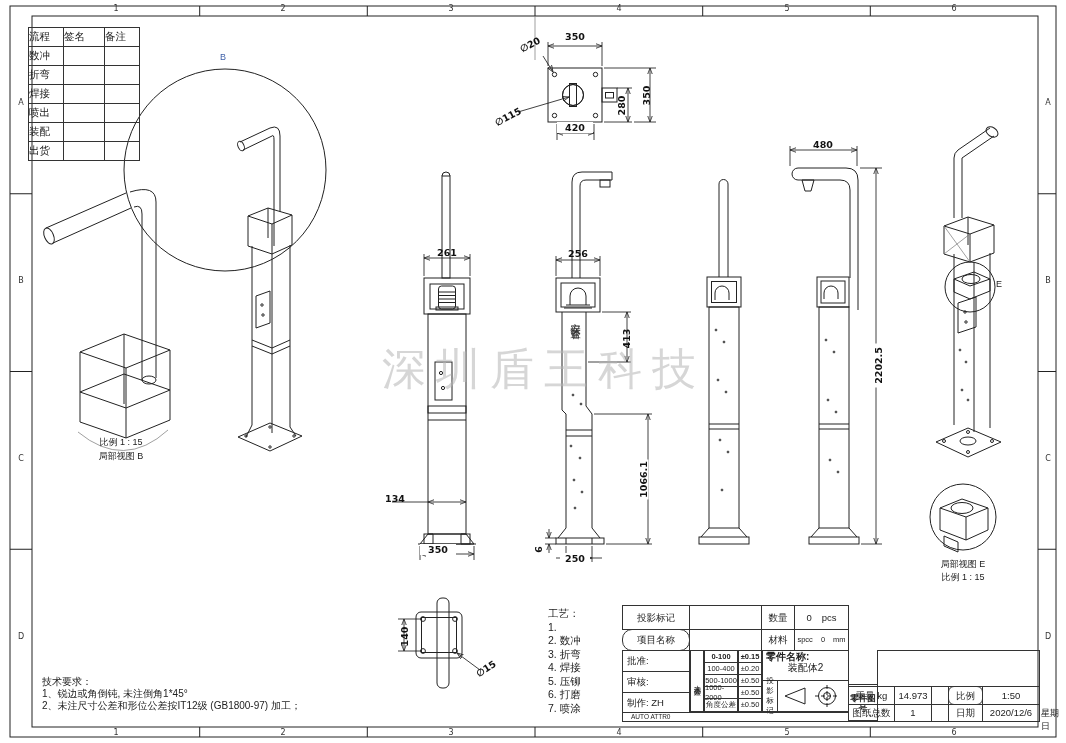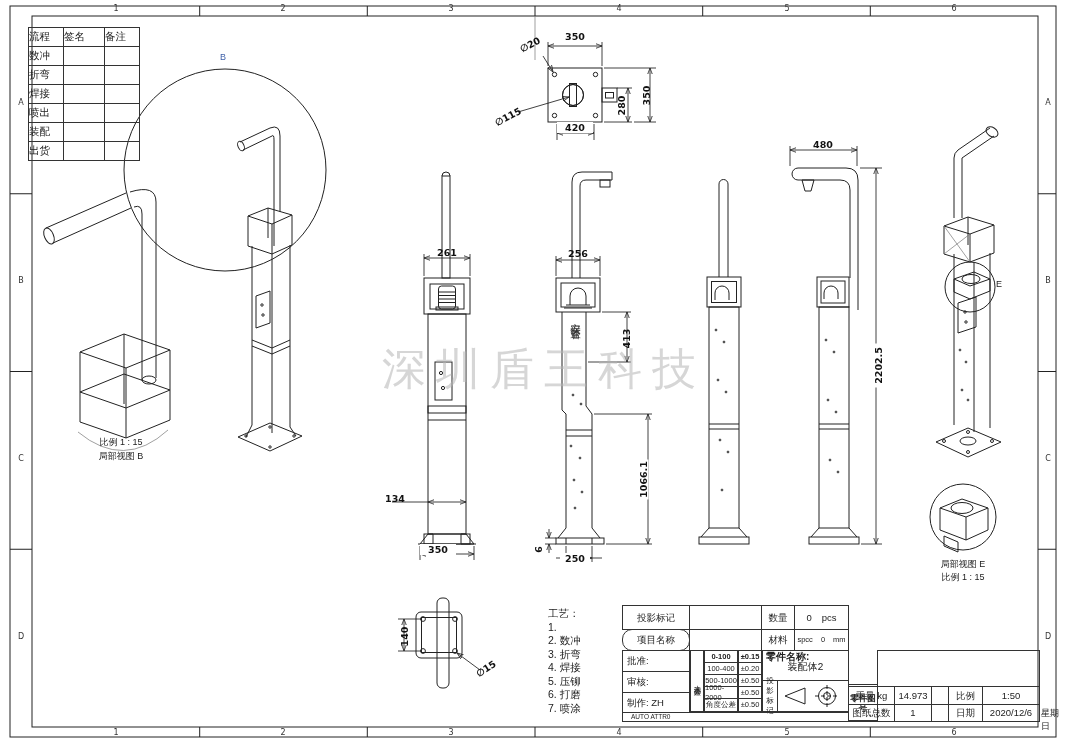--- a/index.html
+++ b/index.html
@@ -432,20 +432,25 @@
 <div class="lbl" style="left:471px;top:663px;width:30px;transform:rotate(-33deg);">∅15</div>
 
 <div class="cap" style="left:216px;top:52px;width:14px;color:#3d5fa8;">B</div>
 <div class="cap" style="left:993px;top:279px;width:12px;">E</div>
 <div class="cap" style="left:86px;top:424px;width:70px;margin-top:26px;">局部视图 B</div>
 <div class="cap" style="left:86px;top:436px;width:70px;">比例 1 : 15</div>
 <div class="cap" style="left:928px;top:558px;width:70px;">局部视图 E</div>
 <div class="cap" style="left:928px;top:571px;width:70px;">比例 1 : 15</div>
 <div class="beacon-txt">安保监管</div>
 
+<div class="notes">
+  <div>技术要求：</div>
+  <div>1、锐边或角倒钝, 未注倒角1*45°</div>
+  <div>2、未注尺寸公差和形位公差按IT12级 (GB1800-97) 加工；</div>
+</div>
 
 <div class="plist">
   <div>工艺：</div>
   <div>1.</div>
   <div>2. 数冲</div>
   <div>3. 折弯</div>
   <div>4. 焊接</div>
   <div>5. 压铆</div>
   <div>6. 打磨</div>
   <div>7. 喷涂</div>
@@ -475,39 +480,39 @@
 <div class="tb small" style="left:704px;top:662px;width:34px;height:13px;">100-400</div>
 <div class="tb small" style="left:738px;top:662px;width:24px;height:13px;">±0.20</div>
 <div class="tb small" style="left:704px;top:674px;width:34px;height:13px;">500-1000</div>
 <div class="tb small" style="left:738px;top:674px;width:24px;height:13px;">±0.50</div>
 <div class="tb small" style="left:704px;top:686px;width:34px;height:13px;">1000-2000</div>
 <div class="tb small" style="left:738px;top:686px;width:24px;height:13px;">±0.50</div>
 <div class="tb small" style="left:704px;top:698px;width:34px;height:14px;">角度公差</div>
 <div class="tb small" style="left:738px;top:698px;width:24px;height:14px;">±0.50</div>
 <div class="tb" style="left:762px;top:650px;width:87px;height:31px;flex-direction:column;align-items:flex-start;justify-content:flex-start;padding:1px 3px;">
   <span style="font-size:10px;font-weight:700;">零件名称:</span>
-  <span style="align-self:center;font-size:10px;margin-top:1px;font-family:Liberation Mono, monospace;">装配体2</span>
+  <span style="align-self:center;font-size:10px;margin-top:1px;">装配体2</span>
 </div>
 <div class="tb small wrap2" style="left:762px;top:680px;width:16px;height:32px;">投影标记</div>
 <div class="tb" style="left:777px;top:680px;width:72px;height:32px;">
   <svg width="68" height="30">
     <polygon points="6,15 26,7 26,23" stroke="#222" fill="none"></polygon>
     <line x1="36" y1="15" x2="60" y2="15" stroke="#222" stroke-width=".6" stroke-dasharray="4 2"></line>
     <line x1="48" y1="4" x2="48" y2="26" stroke="#222" stroke-width=".6" stroke-dasharray="4 2"></line>
     <circle cx="48" cy="15" r="8.5" stroke="#222" fill="none"></circle>
     <circle cx="48" cy="15" r="3.5" stroke="#222" fill="none"></circle>
   </svg>
 </div>
 <div class="tb left" style="left:622px;top:712px;width:227px;height:10px;font-size:6.5px;padding-left:8px;">AUTO ATTR0</div>
 <div class="tb wrap2" style="left:848px;top:684px;width:30px;height:37px;font-size:8.5px;font-weight:700;">零件图号</div>
 <div class="tb" style="left:877px;top:650px;width:163px;height:37px;"></div>
 <div class="tb" style="left:848px;top:686px;width:47px;height:19px;">重量 kg</div>
 <div class="tb" style="left:894px;top:686px;width:38px;height:19px;">14.973</div>
 <div class="tb" style="left:931px;top:686px;width:18px;height:19px;"></div>
-<div class="tb" style="left:948px;top:686px;width:35px;height:19px;">比例</div>
+<div class="tb" style="left:948px;top:686px;width:35px;height:19px;border-radius:6px;">比例</div>
 <div class="tb" style="left:982px;top:686px;width:58px;height:19px;">1:50</div>
 <div class="tb" style="left:848px;top:704px;width:47px;height:18px;">图纸总数</div>
 <div class="tb" style="left:894px;top:704px;width:38px;height:18px;">1</div>
 <div class="tb" style="left:931px;top:704px;width:18px;height:18px;"></div>
 <div class="tb" style="left:948px;top:704px;width:35px;height:18px;">日期</div>
 <div class="tb" style="left:982px;top:704px;width:58px;height:18px;">2020/12/6</div>
 <div style="position:absolute;left:1041px;top:707px;z-index:3;font-size:9px;color:#222;">星期日</div>
 
 </div>
 

